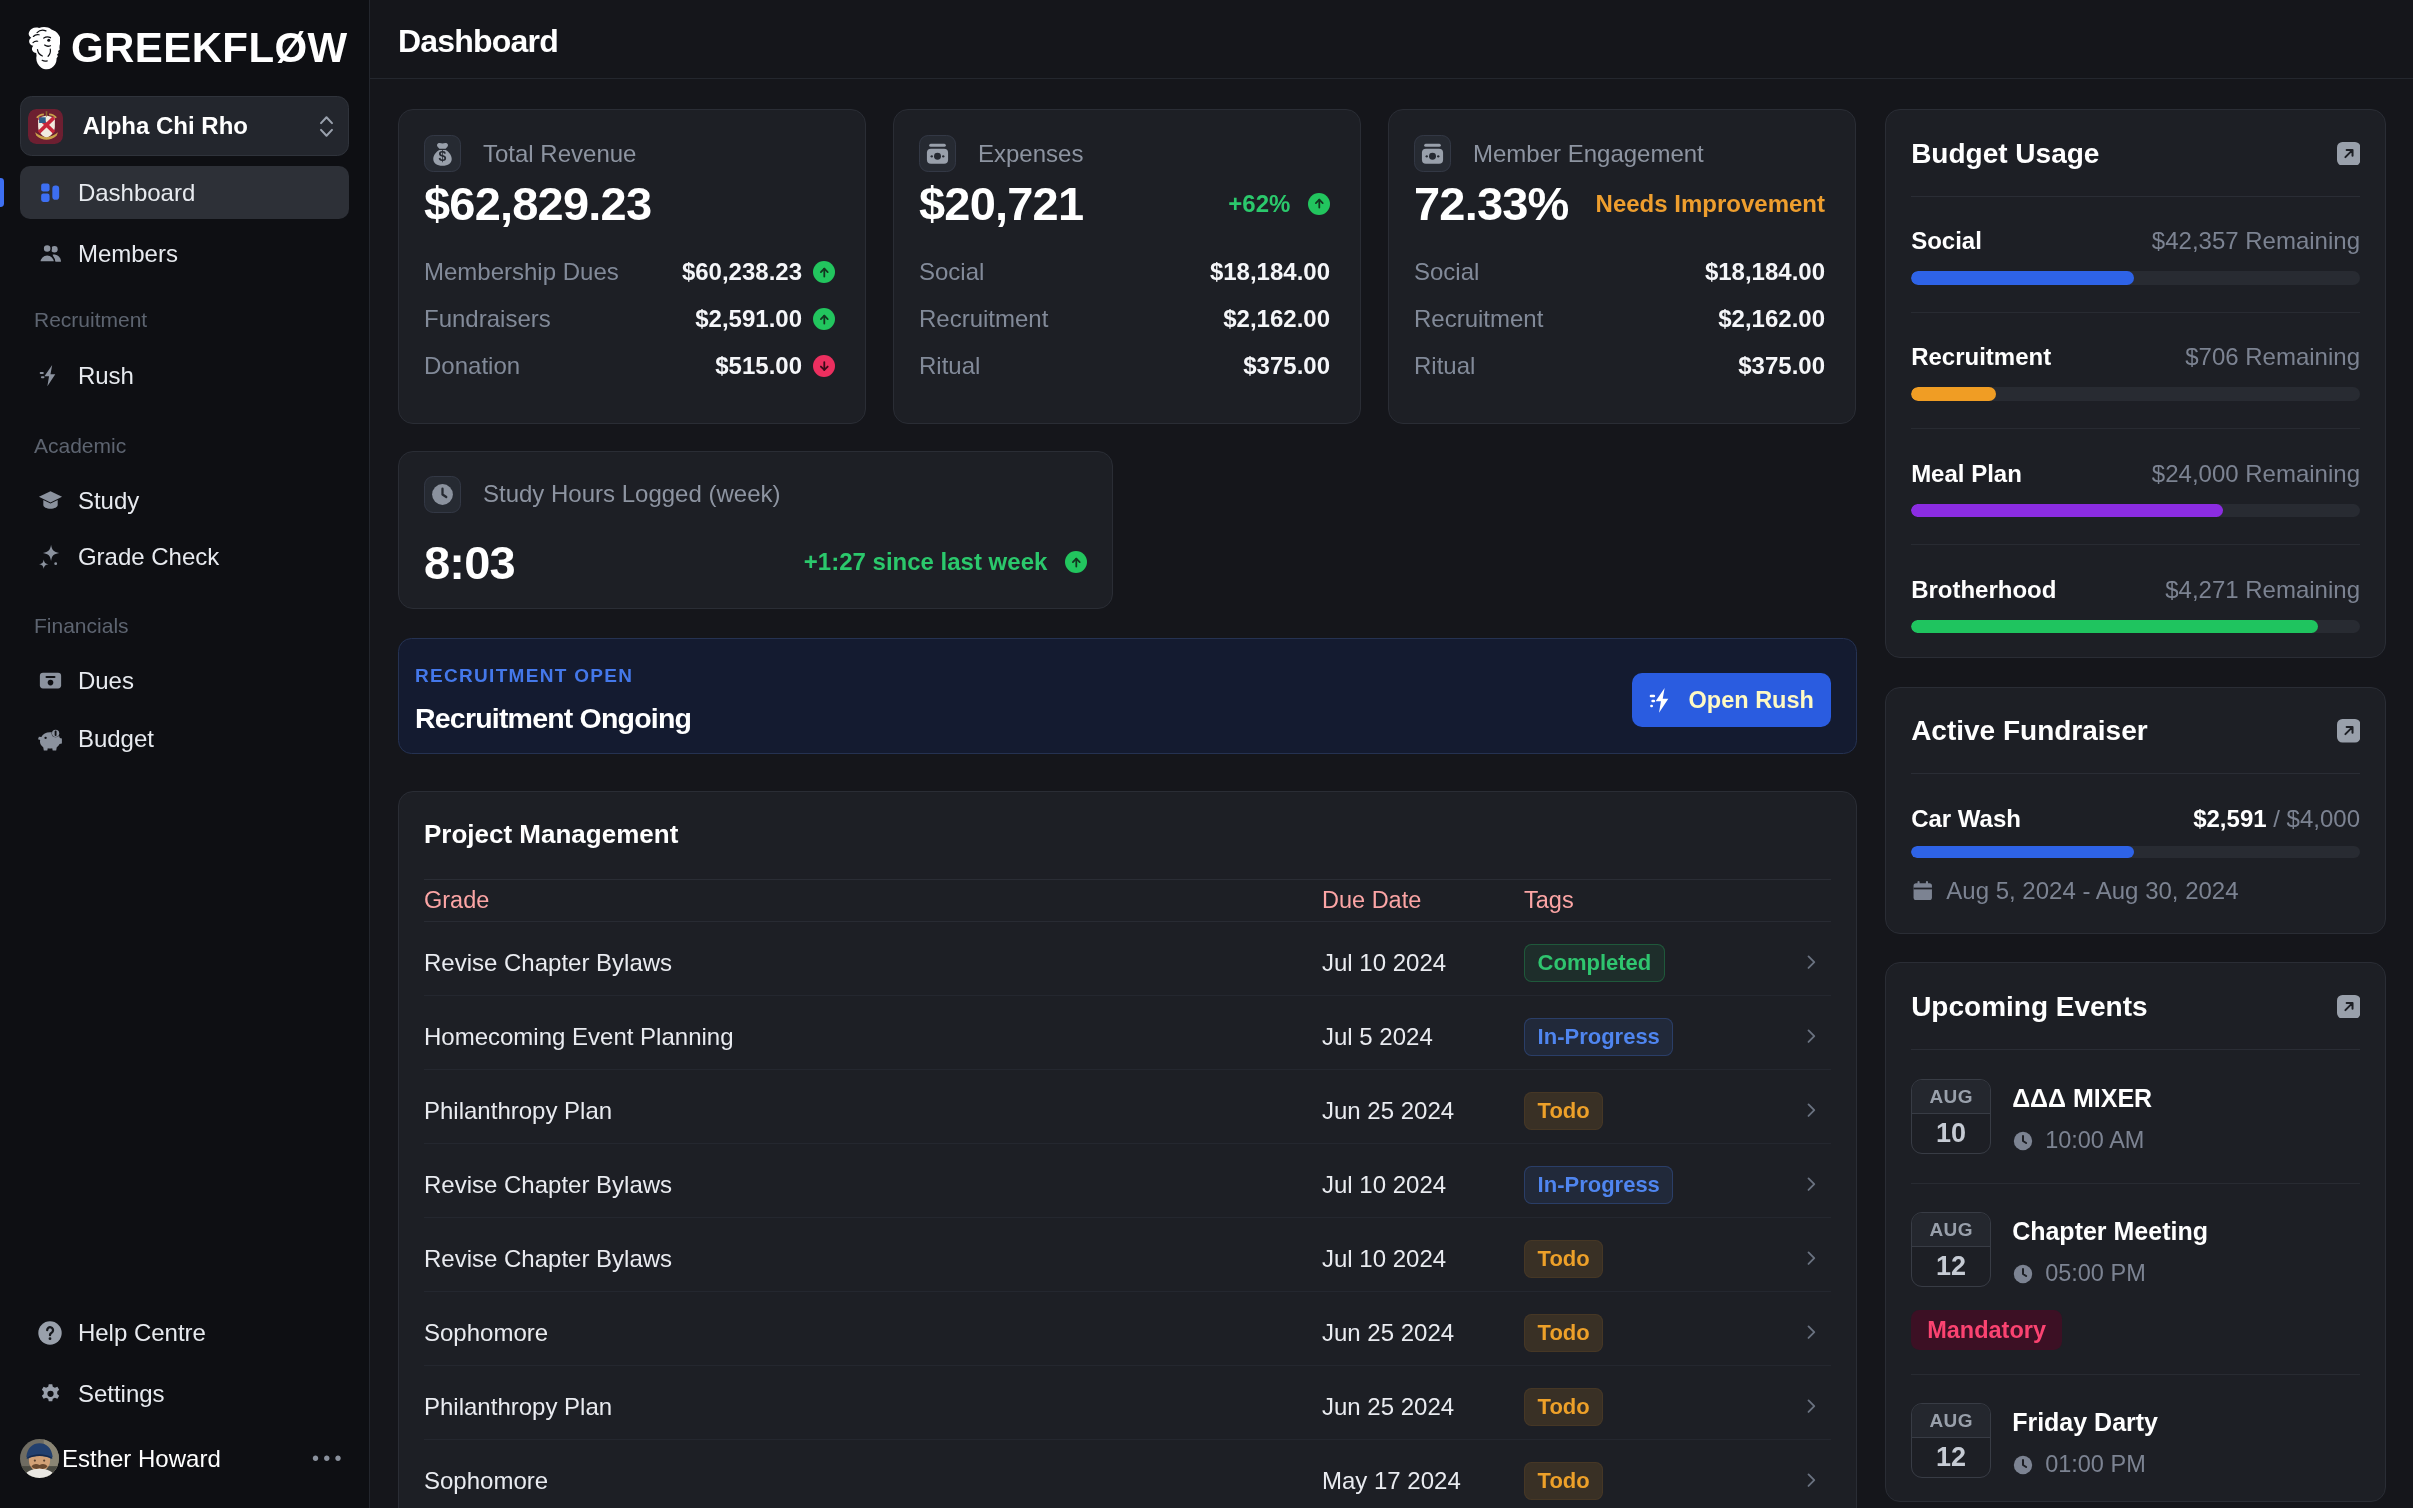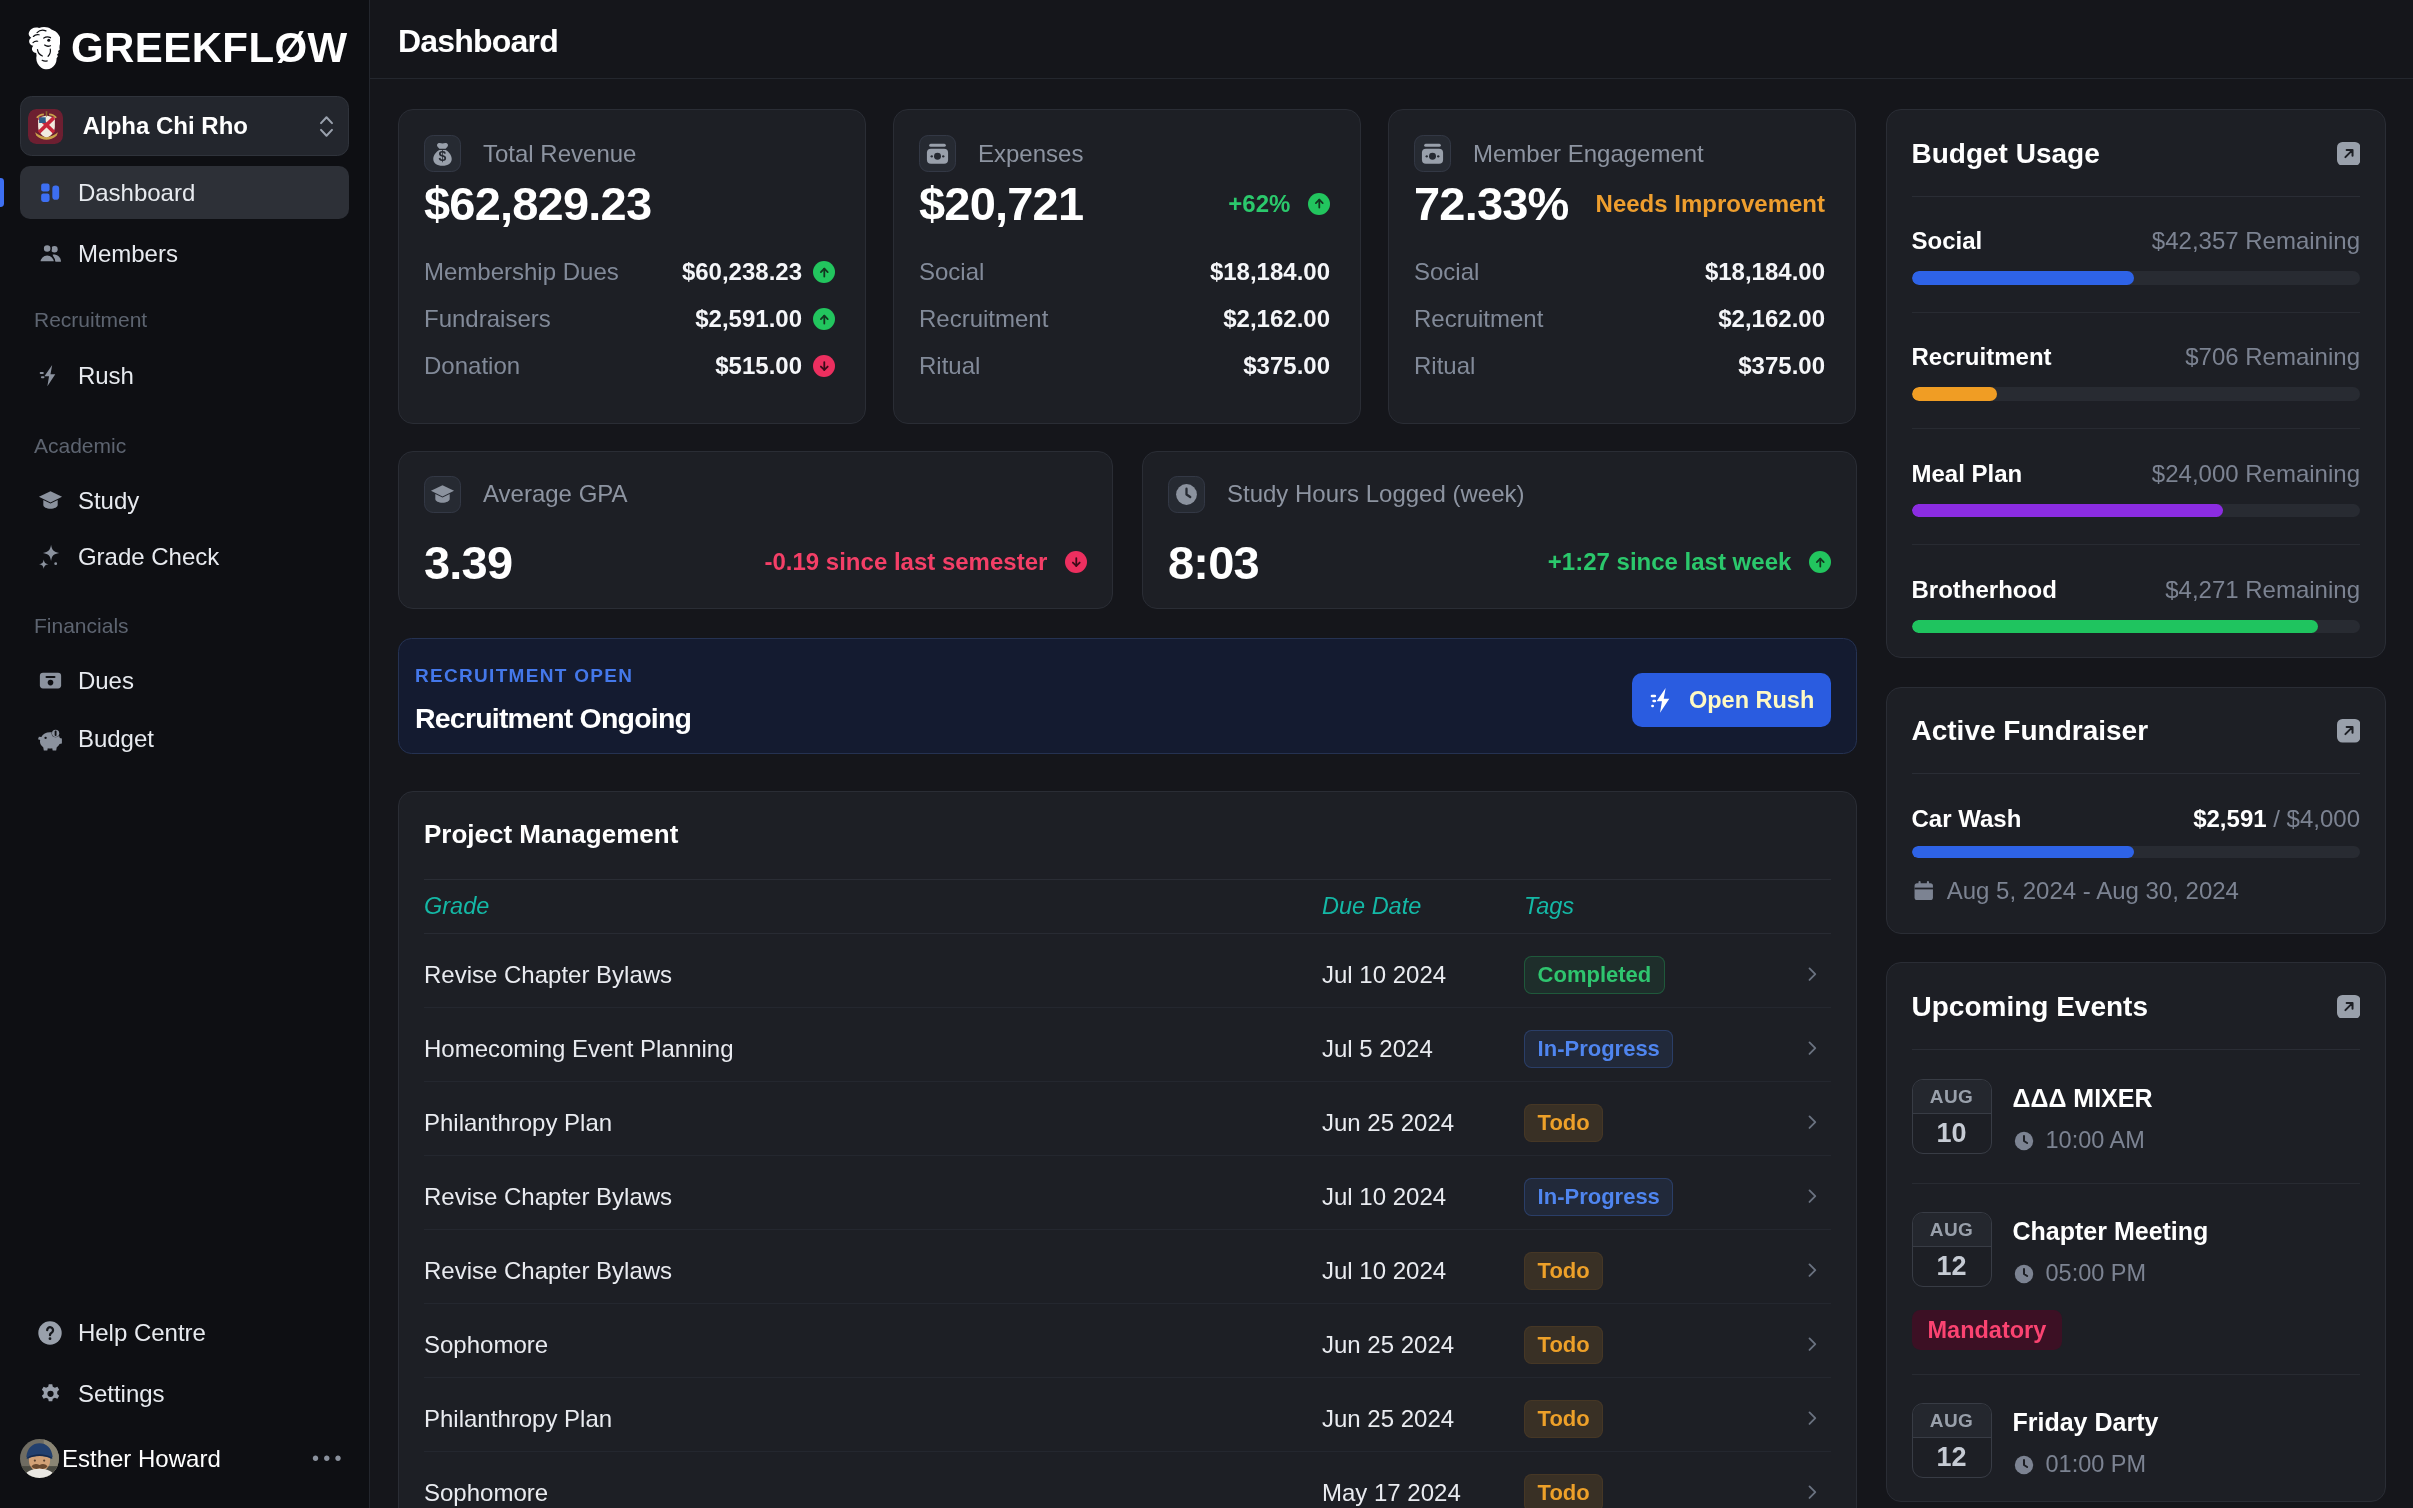--- a/index.html
+++ b/index.html
@@ -61,21 +61,21 @@
 
 .banner { height:116px; background:#141b30; border:0.8px solid #253252; border-radius:13.4px; margin-bottom:37px; position:relative; padding:26px 0 0 16px; }
 .banner .k { color:#4478ea; font-size:19px; font-weight:bold; letter-spacing:1.3px; }
 .banner .h { color:#fff; font-size:28.5px; font-weight:bold; margin-top:15px; letter-spacing:-0.8px; }
 .rushbtn { position:absolute; right:25px; top:34px; width:199px; height:54px; background:#2a5ce0; border-radius:10px; display:flex; align-items:center; justify-content:center; gap:11.7px; color:#fef9c3; font-size:23.5px; font-weight:bold; }
 
 
 .pm { padding:27px 25px; height:742px; }
 .pm .ttl { font-size:26px; font-weight:bold; color:#fff; }
 .pmtdiv { height:0.8px; background:#2a2d35; margin-top:28.5px; }
-.pmhead { display:flex; align-items:center; height:55px; color:#14b8a6; font-size:23.5px; border-bottom:0.8px solid #282b33;font-style:italic; }
+.pmhead { display:flex; align-items:center; height:43px; color:#fca5a5; font-size:23.5px; border-bottom:0.8px solid #282b33; }
 .pmrow { display:flex; align-items:center; height:74px; padding-top:7.5px; border-bottom:0.8px solid #24272f; font-size:24px; color:#e9ebf0; }
 .pmrow > svg, .pmhead > svg { margin-right:10px; }
 .cName { width:898px; }
 .cDate { width:202px; }
 .cTag { flex:1; }
 .tag { display:inline-block; font-size:22px; font-weight:bold; padding:5px 12.6px; border-radius:7.5px; }
 .tag.done { color:#2fc56f; background:rgba(38,190,100,.10); border:0.8px solid rgba(38,190,100,.30); }
 .tag.prog { color:#4f85ef; background:rgba(70,125,235,.11); border:0.8px solid rgba(70,125,235,.26); }
 .tag.todo { color:#eda029; background:rgba(235,158,40,.14); border:0.8px solid rgba(235,158,40,.07); }
 
@@ -381,40 +381,20 @@
                 <span class="lb">Ritual</span>
                 <span class="vl">$375.00</span>
               </div>
           </div>
         </div>
       </div>
       <div class="midrow">
         <div class="card mid">
           <div class="ihead">
               <span class="ibox">
-                <svg width="25" height="25" viewBox="0 0 24 24" fill="#8b929e">
-                  <path d="M12 3L.9 8.4 12 13.8 23.1 8.4z"></path>
-                  <path d="M5.1 11.5v4.9c0 2 3.1 3.6 6.9 3.6s6.9-1.6 6.9-3.6v-4.9L12 14.9z"></path>
-                </svg>
-              </span>
-              <span class="t">Average GPA</span>
-            </div>
-          <div class="numrow">
-              <span class="bignum">3.39</span>
-              <span class="delta p">-0.19 since last semester&nbsp;<span class="badge dn">
-                  <svg width="12.6" height="12.6" viewBox="0 0 24 24" fill="none" stroke="#3c0a18" stroke-width="3.4" stroke-linecap="round" stroke-linejoin="round">
-                    <path d="M12 4v15"></path>
-                    <path d="M5.5 12.5L12 19l6.5-6.5"></path>
-                  </svg>
-                </span></span>
-            </div>
-        </div>
-        <div class="card mid">
-          <div class="ihead">
-              <span class="ibox">
                 <svg width="25" height="25" viewBox="0 0 24 24">
                   <circle cx="12" cy="12" r="10" fill="#8b929e"></circle>
                   <path d="M12 6.4V12l3.6 2.4" fill="none" stroke="#262a32" stroke-width="2.2" stroke-linecap="round" stroke-linejoin="round"></path>
                 </svg>
               </span>
               <span class="t">Study Hours Logged (week)</span>
             </div>
           <div class="numrow">
               <span class="bignum">8:03</span>
               <span class="delta g">+1:27 since last week&nbsp;<span class="badge up">

